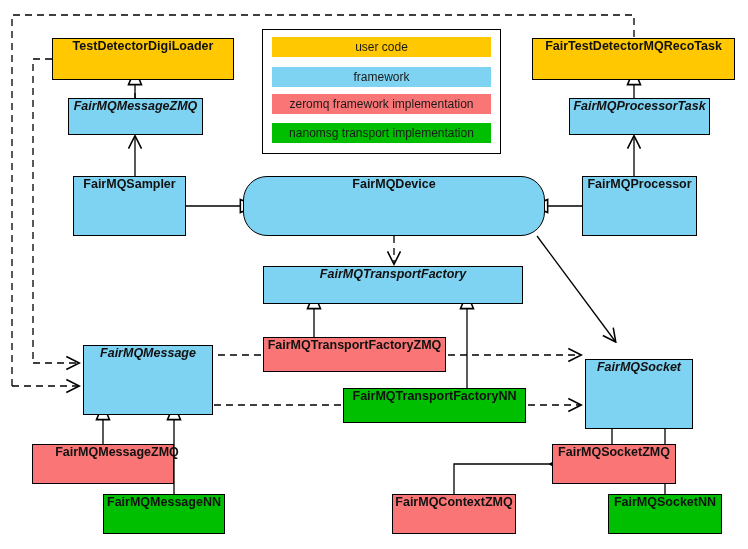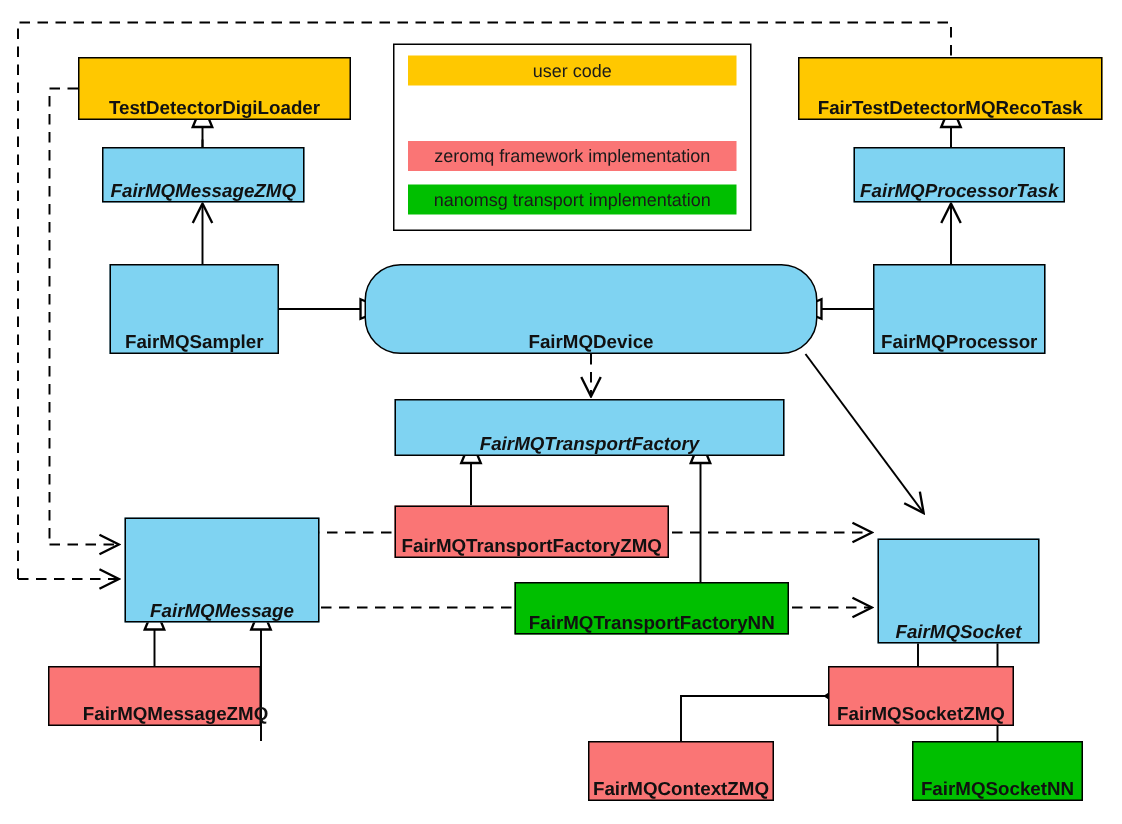--- a/index.html
+++ b/index.html
@@ -1,19 +1,19 @@
 <!DOCTYPE html>
 <html><head>
 <meta charset="utf-8">
 <style>
   html,body{margin:0;padding:0;background:#ffffff;}
   body{font-family:"Liberation Sans", sans-serif;}
   #canvas{position:relative;width:748px;height:549px;background:#ffffff;overflow:hidden;}
   svg.edges{position:absolute;left:0;top:0;width:748px;height:549px;pointer-events:none;}
-  .node{position:absolute;box-sizing:border-box;border:1px solid #000;display:flex;align-items:flex-end;justify-content:center;text-align:center;font-size:12.5px;font-weight:bold;color:#111;line-height:1.15;}
+  .node{position:absolute;box-sizing:border-box;border:1px solid #000;display:flex;align-items:flex-start;justify-content:center;text-align:center;font-size:12.5px;font-weight:bold;color:#111;line-height:1.15;}
   .node.abstract{font-style:italic;}
   .legend-box{position:absolute;box-sizing:border-box;border:1px solid #000;background:#fff;}
   .legend-row{position:absolute;box-sizing:border-box;display:flex;align-items:center;justify-content:center;font-size:12px;color:#1a1a1a;font-weight:normal;}
 </style>
 </head>
 <body>
 
 <div id="canvas">
 
   <svg class="edges" viewBox="0 0 748 549">
@@ -73,20 +73,23 @@
 
       <path d="M454,494 L454,464 L550,464" marker-end="url(#diamond)"></path>
     </g>
   </svg>
 
   <div class="legend-box" style="left:262px;top:29px;width:239px;height:125px;">
   </div>
   <div class="legend-row" style="left:272px;top:37px;width:219px;height:20px;background:#FFC800;">
     <span>user code</span>
   </div>
+  <div class="legend-row" style="left:272px;top:67px;width:219px;height:20px;background:#7FD3F2;">
+    <span>framework</span>
+  </div>
   <div class="legend-row" style="left:272px;top:94px;width:219px;height:20px;background:#FA7575;">
     <span>zeromq framework implementation</span>
   </div>
   <div class="legend-row" style="left:272px;top:123px;width:219px;height:20px;background:#00BF00;">
     <span>nanomsg transport implementation</span>
   </div>
 
   <div class="node" style="left:52px;top:38px;width:182px;height:42px;background:#FFC800;">
     <span>TestDetectorDigiLoader</span>
   </div>
@@ -119,20 +122,23 @@
   </div>
   <div class="node abstract" style="left:83px;top:345px;width:130px;height:70px;background:#7FD3F2;">
     <span>FairMQMessage</span>
   </div>
   <div class="node abstract" style="left:585px;top:359px;width:108px;height:70px;background:#7FD3F2;">
     <span>FairMQSocket</span>
   </div>
   <div class="node" style="left:32px;top:444px;width:142px;height:40px;background:#FA7575;padding-left:28px;">
     <span>FairMQMessageZMQ</span>
   </div>
+  <div class="node" style="left:103px;top:494px;width:122px;height:40px;background:#00BF00;">
+    <span>FairMQMessageNN</span>
+  </div>
   <div class="node" style="left:552px;top:444px;width:124px;height:40px;background:#FA7575;">
     <span>FairMQSocketZMQ</span>
   </div>
   <div class="node" style="left:392px;top:494px;width:124px;height:40px;background:#FA7575;">
     <span>FairMQContextZMQ</span>
   </div>
   <div class="node" style="left:608px;top:494px;width:114px;height:40px;background:#00BF00;">
     <span>FairMQSocketNN</span>
   </div>
 

